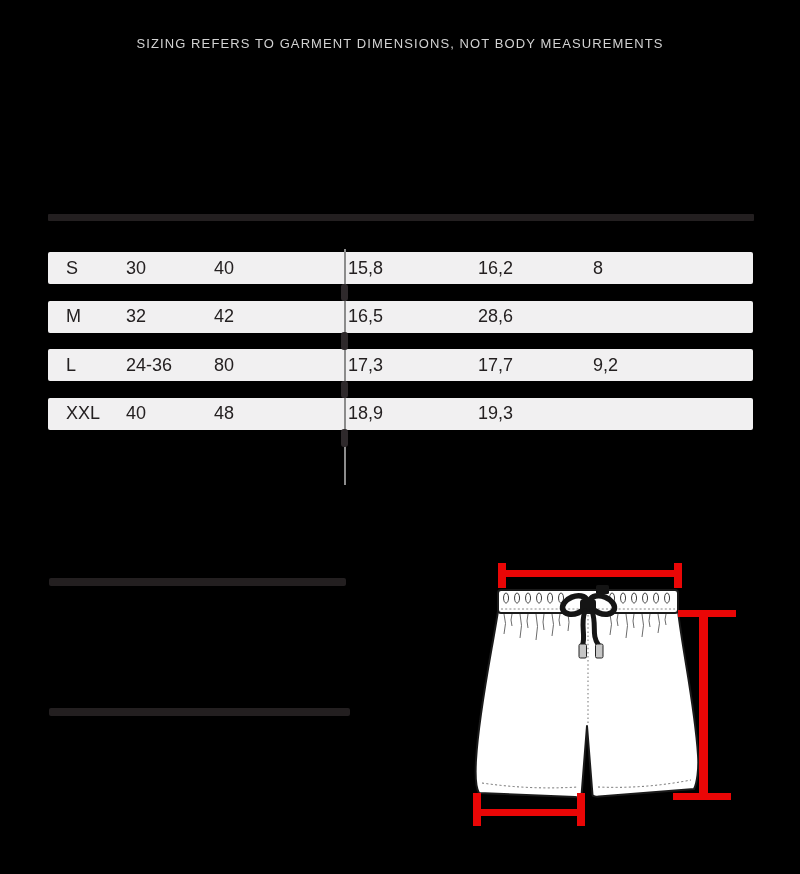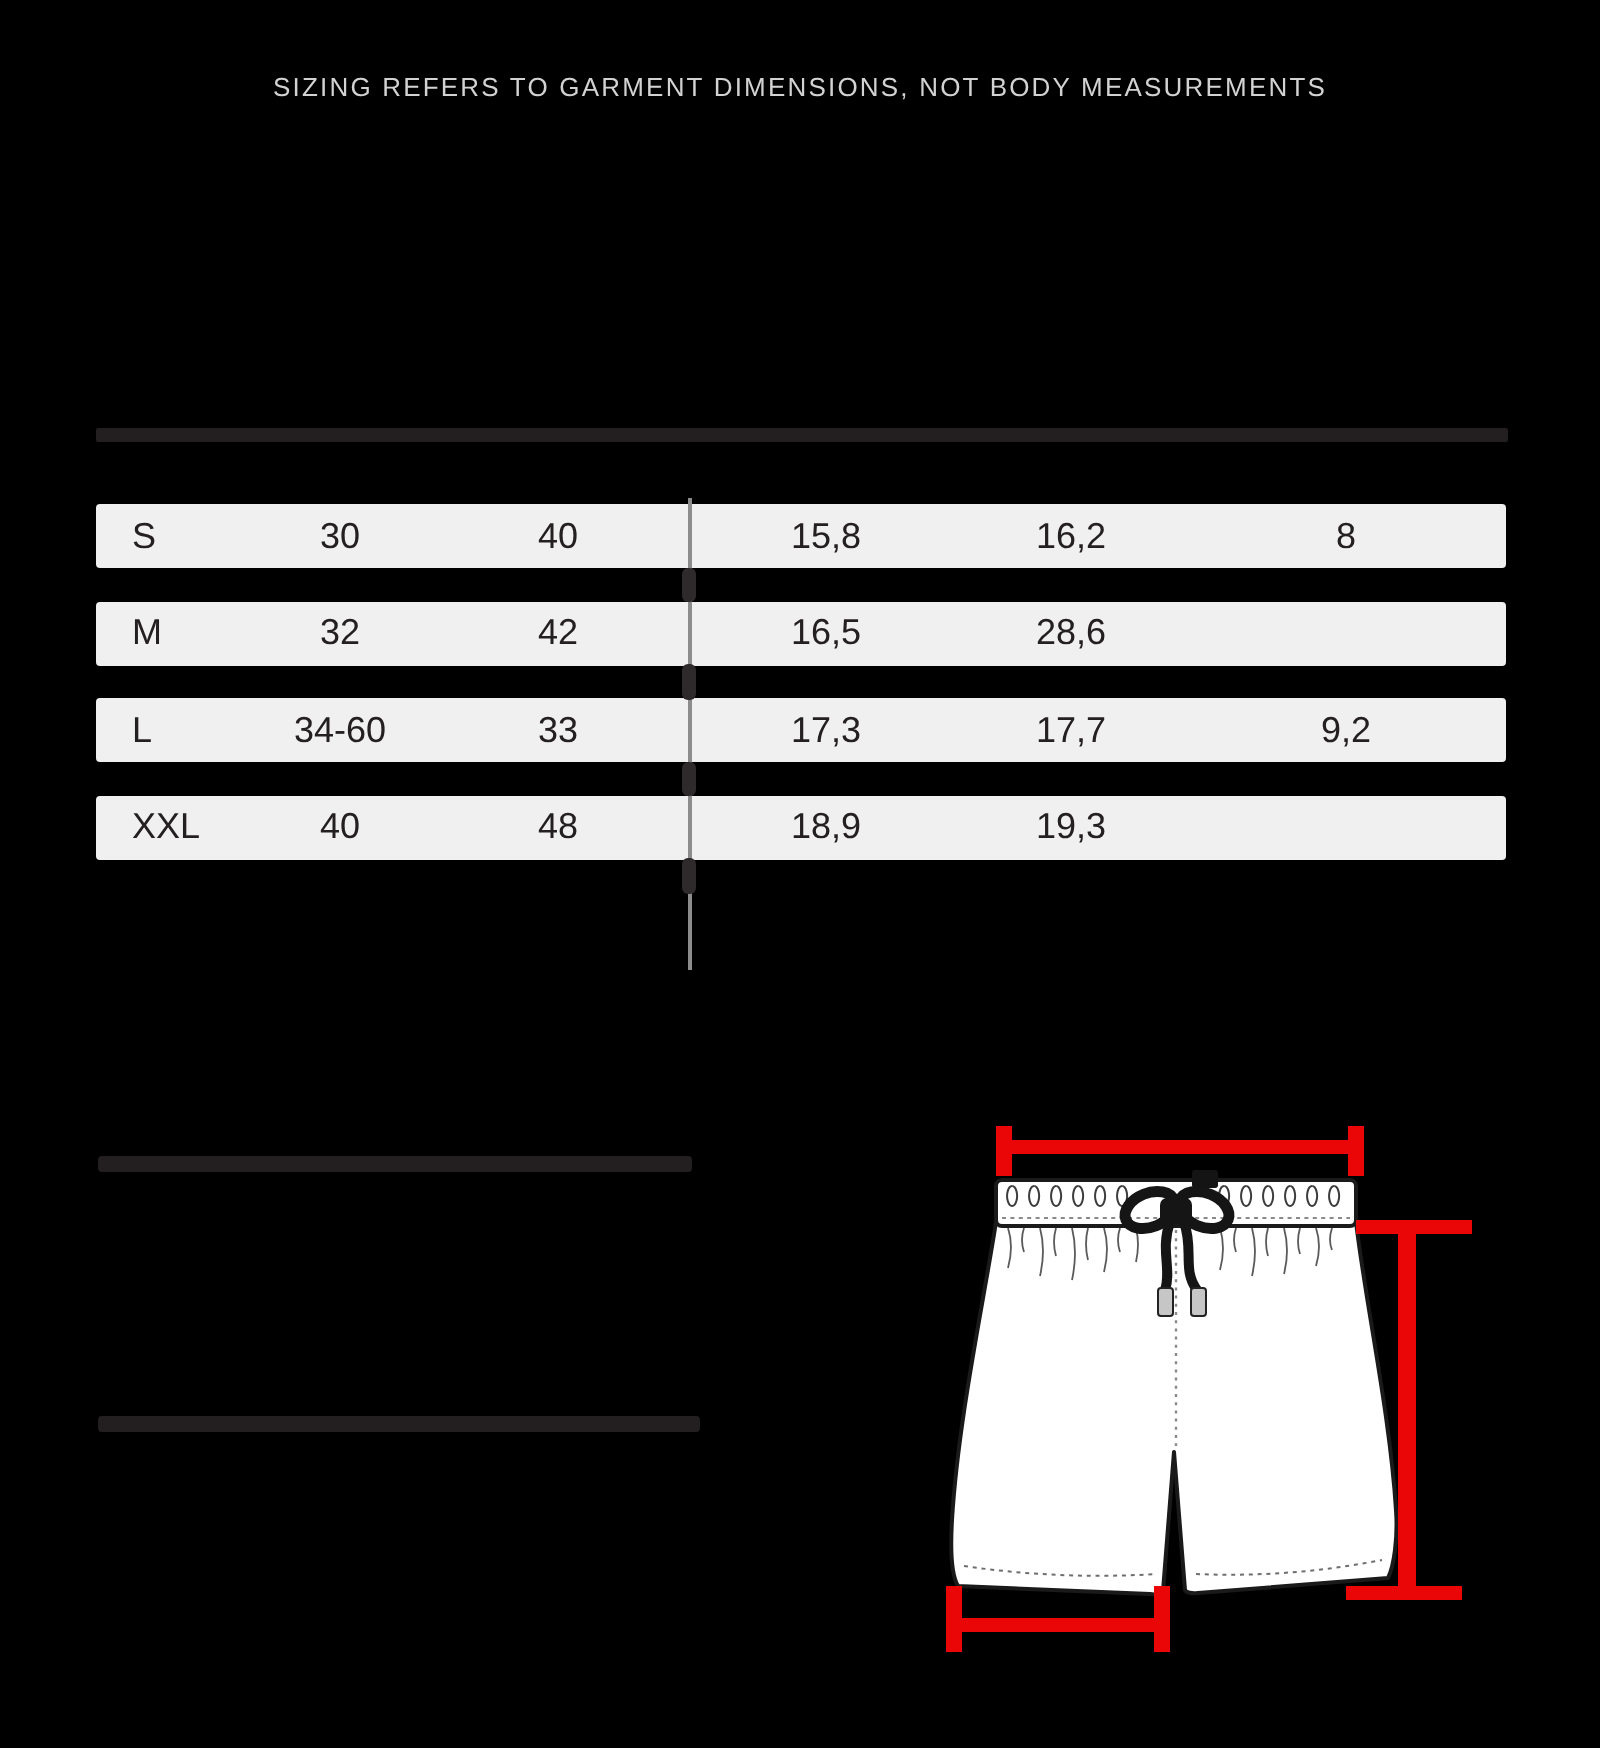--- a/index.html
+++ b/index.html
@@ -12,21 +12,21 @@
     color:#d2d2d2;font-size:13px;letter-spacing:1.1px;font-weight:400;
   }
   .top-rule{position:absolute;left:48px;top:214px;width:706px;height:7px;background:#231f20;border-radius:1px;}
   .table-wrap{position:absolute;left:48px;top:252px;width:705px;}
   .size-row{
     height:32px;background:#f1f0f1;border-radius:2px;
     display:grid;grid-template-columns:78px 88px 130px 4px 130px 115px 160px;
     align-items:center;color:#242021;font-size:18px;
   }
   .size-row + .size-row{margin-top:16.5px;}
-  .cell{text-align:center;white-space:nowrap;}
+  .cell{white-space:nowrap;}
   .cell.size{text-align:left;padding-left:18px;}
   .col-divider{position:absolute;left:344px;top:249px;width:2px;height:236px;background:#8c8c8c;}
   .divider-tick{position:absolute;left:341px;width:7px;height:17.5px;background:#2e292b;border-radius:3px;}
   .tick-1{top:283.5px;} .tick-2{top:332px;} .tick-3{top:380.5px;} .tick-4{top:429px;}
   .label-bar{position:absolute;height:8px;background:#231f20;border-radius:2px;}
   .label-bar-1{left:49px;top:578px;width:297px;}
   .label-bar-2{left:49px;top:708px;width:301px;}
   .shorts-svg{position:absolute;left:440px;top:545px;width:360px;height:305px;}
 </style>
 </head>
@@ -51,22 +51,22 @@
     <div class="size-row">
       <div class="cell size">M</div>
       <div class="cell">32</div>
       <div class="cell">42</div>
       <div></div>
       <div class="cell">16,5</div>
       <div class="cell">28,6</div>
     </div>
     <div class="size-row">
       <div class="cell size">L</div>
-      <div class="cell">34-60</div>
-      <div class="cell">33</div>
+      <div class="cell">24-36</div>
+      <div class="cell">80</div>
       <div></div>
       <div class="cell">17,3</div>
       <div class="cell">17,7</div>
       <div class="cell">9,2</div>
     </div>
     <div class="size-row">
       <div class="cell size">XXL</div>
       <div class="cell">40</div>
       <div class="cell">48</div>
       <div></div>

